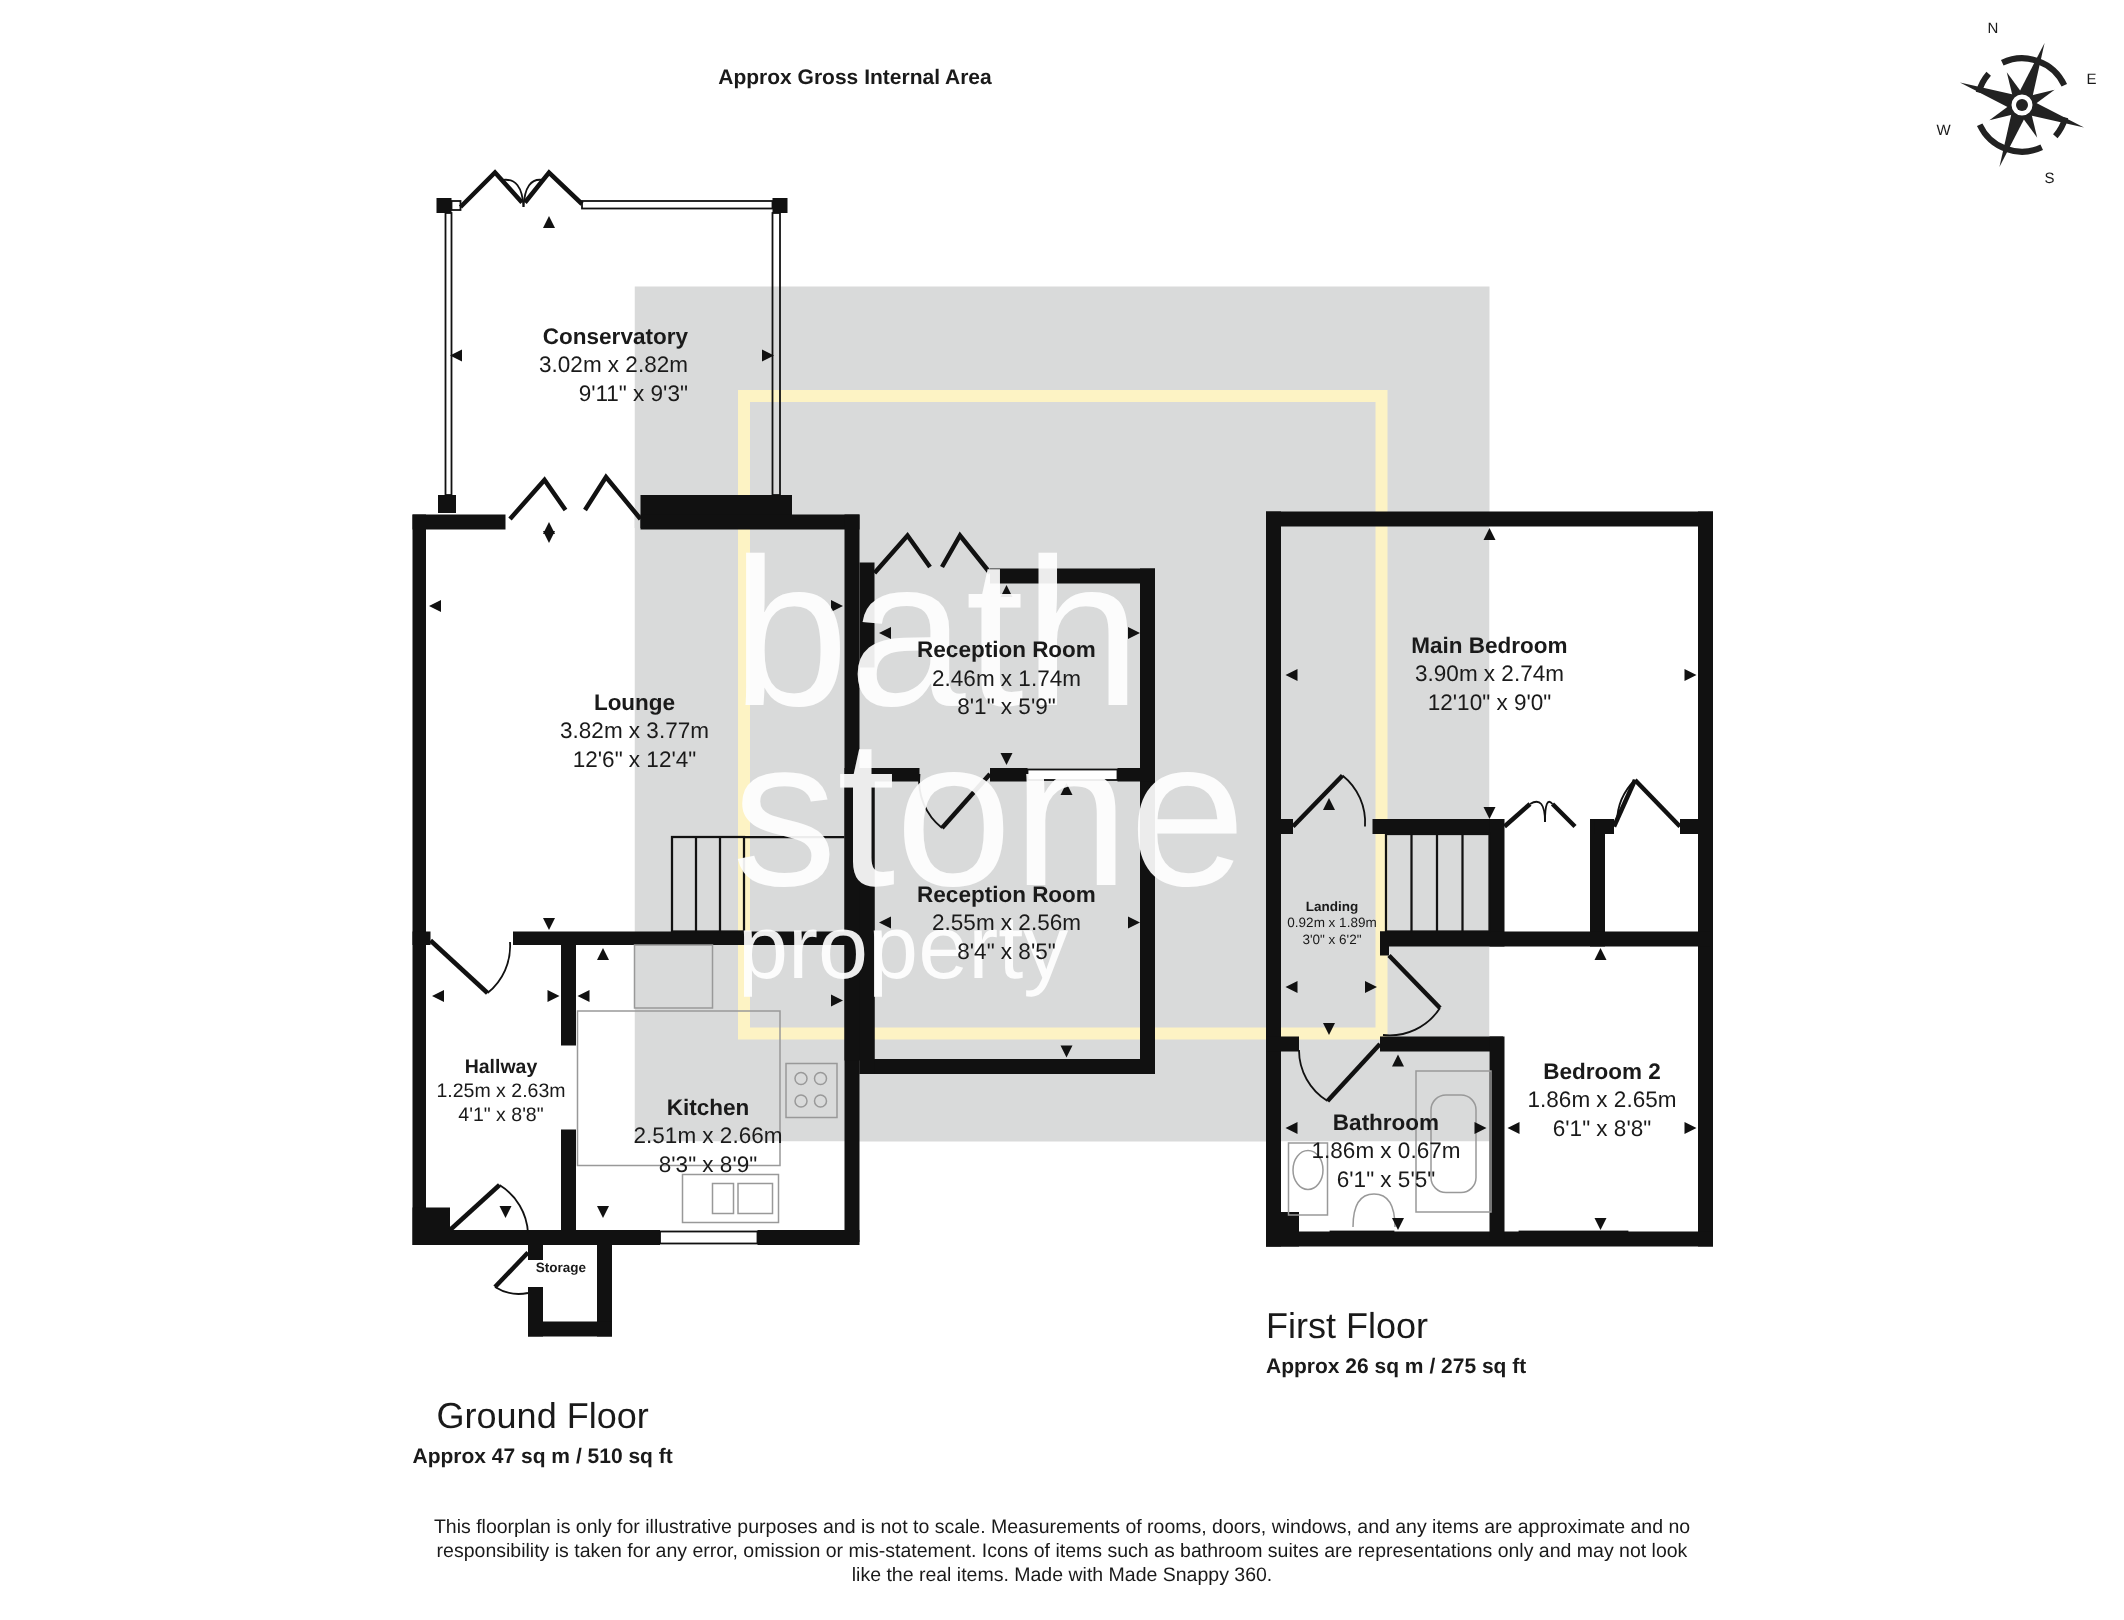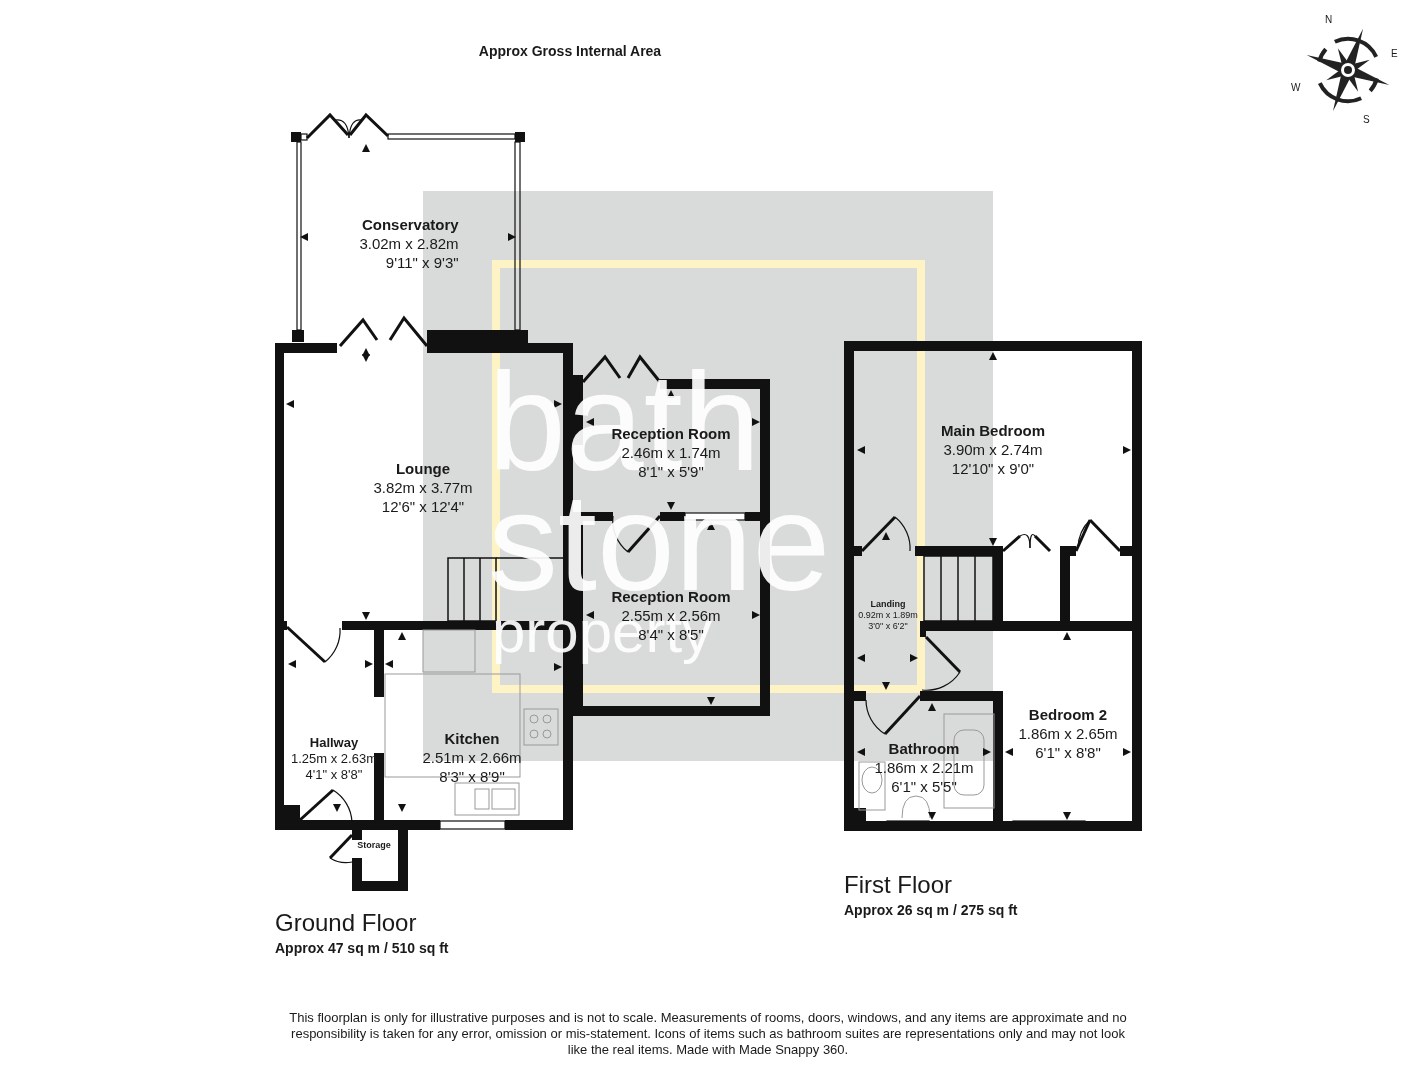--- a/index.html
+++ b/index.html
@@ -302,21 +302,21 @@
 <div class="room-label" style="left:671px;top:424px;">
   <span class="nm">Reception Room</span>
   <span class="d">2.46m x 1.74m</span>
   <span class="d">8'1" x 5'9"</span>
 </div>
 <div class="room-label" style="left:671px;top:587px;">
   <span class="nm">Reception Room</span>
   <span class="d">2.55m x 2.56m</span>
   <span class="d">8'4" x 8'5"</span>
 </div>
-<div class="room-label small" style="left:334px;top:703px;margin-top:32px;">
+<div class="room-label small" style="left:334px;top:703px;">
   <span class="nm">Hallway</span>
   <span class="d">1.25m x 2.63m</span>
   <span class="d">4'1" x 8'8"</span>
 </div>
 <div class="room-label" style="left:472px;top:697px;margin-top:32px;">
   <span class="nm">Kitchen</span>
   <span class="d">2.51m x 2.66m</span>
   <span class="d">8'3" x 8'9"</span>
 </div>
 <div class="room-label tiny" style="left:374px;top:840px;">
@@ -328,30 +328,30 @@
   <span class="d">3.90m x 2.74m</span>
   <span class="d">12'10" x 9'0"</span>
 </div>
 <div class="room-label tiny" style="left:888px;top:599px;">
   <span class="nm">Landing</span>
   <span class="d">0.92m x 1.89m</span>
   <span class="d">3'0" x 6'2"</span>
 </div>
 <div class="room-label" style="left:924px;top:739px;">
   <span class="nm">Bathroom</span>
-  <span class="d">1.86m x 2.21m</span>
+  <span class="d">1.86m x 0.67m</span>
   <span class="d">6'1" x 5'5"</span>
 </div>
 <div class="room-label" style="left:1068px;top:705px;">
   <span class="nm">Bedroom 2</span>
   <span class="d">1.86m x 2.65m</span>
   <span class="d">6'1" x 8'8"</span>
 </div>
 
-<div class="abs" style="left:275px;top:911px;">
+<div class="abs" style="left:275px;top:933px;text-align:center;">
   <div class="floor-name">Ground Floor</div>
   <div class="floor-area">Approx 47 sq m / 510 sq ft</div>
 </div>
 <div class="abs" style="left:844px;top:873px;">
   <div class="floor-name">First Floor</div>
   <div class="floor-area">Approx 26 sq m / 275 sq ft</div>
 </div>
 
 <div class="abs disclaimer">This floorplan is only for illustrative purposes and is not to scale. Measurements of rooms, doors, windows, and any items are approximate and no responsibility is taken for any error, omission or mis-statement. Icons of items such as bathroom suites are representations only and may not look like the real items. Made with Made Snappy 360.</div>
 

